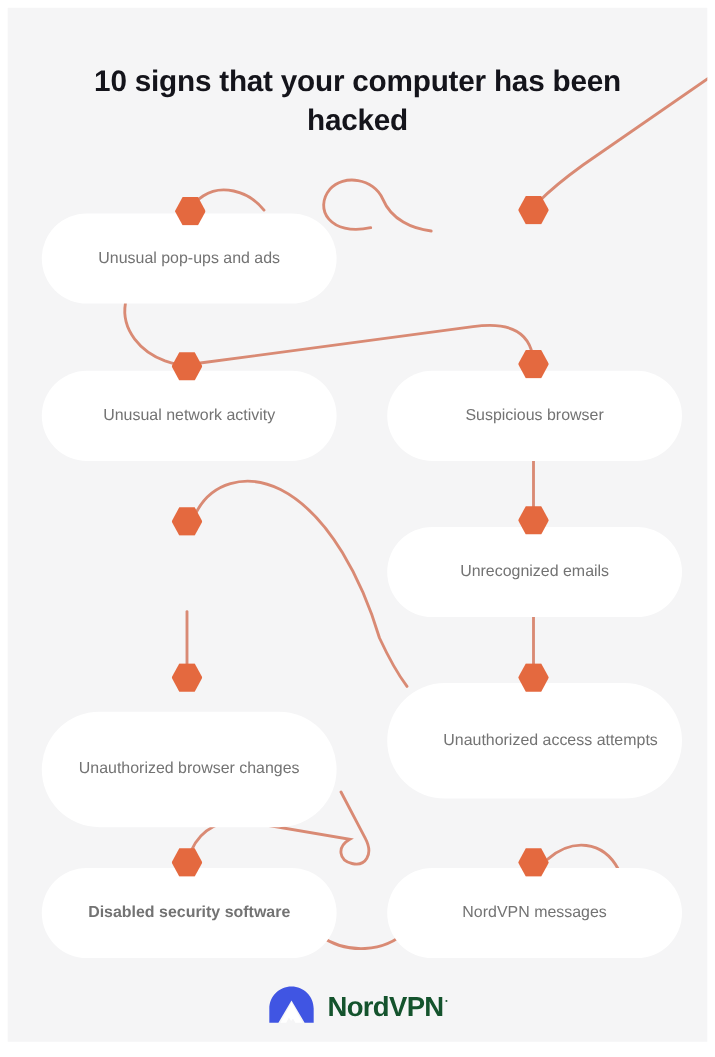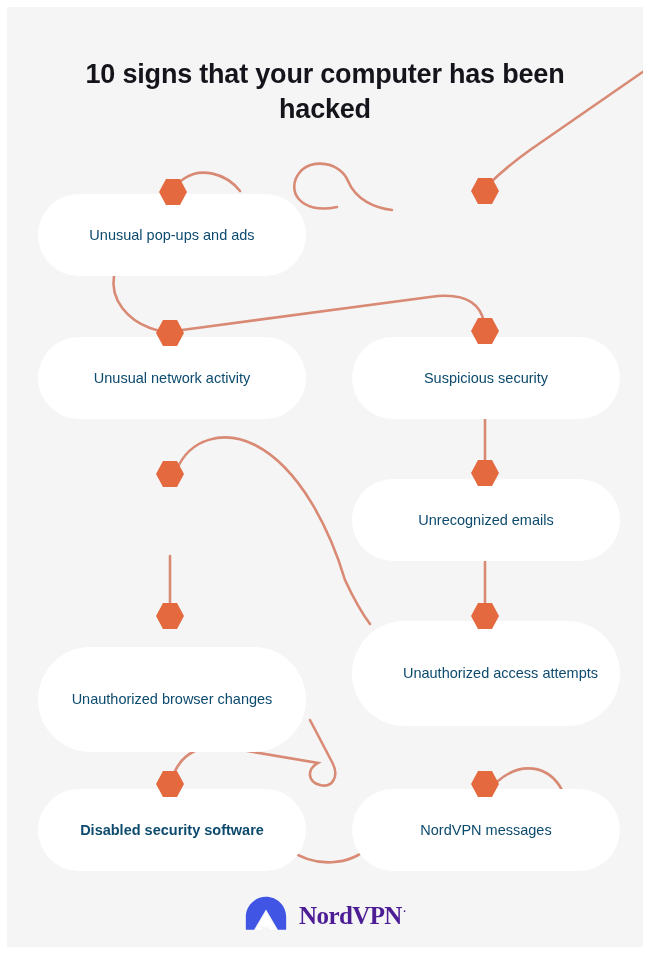--- a/index.html
+++ b/index.html
@@ -76,21 +76,21 @@
     border-radius: 58px;
     display: flex;
     align-items: center;
     justify-content: center;
     text-align: center;
     z-index: 2;
   }
   .card .card-label {
     font-size: 14.5px;
     line-height: 1.42;
-    color: #0c4a6e;
+    color: #737373;
     padding: 0 22px;
   }
 
   
   .hex {
     position: absolute;
     width: 28px;
     height: 28px;
     background: #e4693f;
     clip-path: polygon(25% 4%, 75% 4%, 100% 50%, 75% 96%, 25% 96%, 0% 50%);
@@ -110,25 +110,24 @@
     z-index: 5;
   }
   .logo-mark {
     width: 44px;
     height: 44px;
     flex: none;
   }
   .logo-word {
     font-size: 25px;
     font-weight: 700;
-    color: #4c1d95;
+    color: #14532d;
     letter-spacing: -0.6px;
     position: relative;
     white-space: nowrap;
-    font-family: Liberation Serif, serif;
   }
   .logo-word .reg {
     font-size: 11px;
     vertical-align: super;
     font-weight: 700;
     margin-left: 1px;
   }
 </style>
 </head>
 <body>
@@ -171,21 +170,21 @@
     <div class="hex" style="left:159px; top:178px;"></div>
 
     <div class="hex" style="left:471px; top:177px;"></div>
 
     <div class="card" style="left:38px; top:337px; width:268px; height:82px;">
       <span class="card-label">Unusual network activity</span>
     </div>
     <div class="hex" style="left:156px; top:319px;"></div>
 
     <div class="card" style="left:352px; top:337px; width:268px; height:82px;">
-      <span class="card-label">Suspicious security</span>
+      <span class="card-label">Suspicious browser</span>
     </div>
     <div class="hex" style="left:471px; top:317px;"></div>
 
     <div class="hex" style="left:156px; top:460px;"></div>
 
     <div class="card" style="left:352px; top:479px; width:268px; height:82px;text-align:right;">
       <span class="card-label">Unrecognized emails</span>
     </div>
     <div class="hex" style="left:471px; top:459px;"></div>
 

